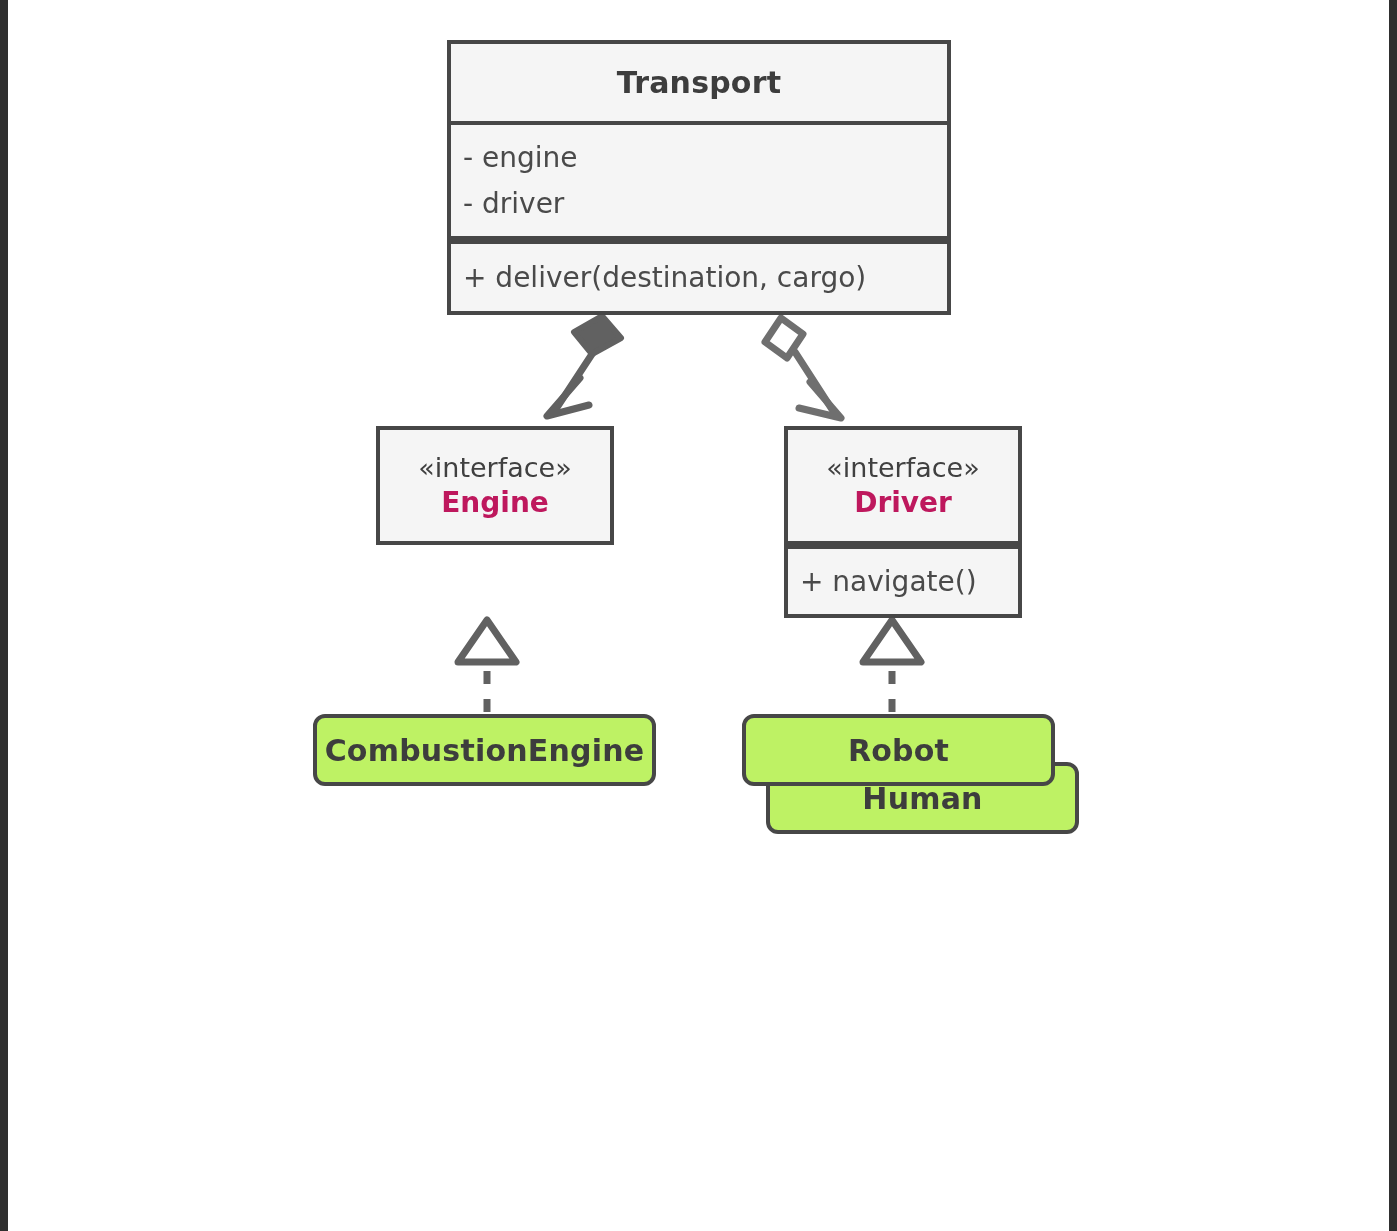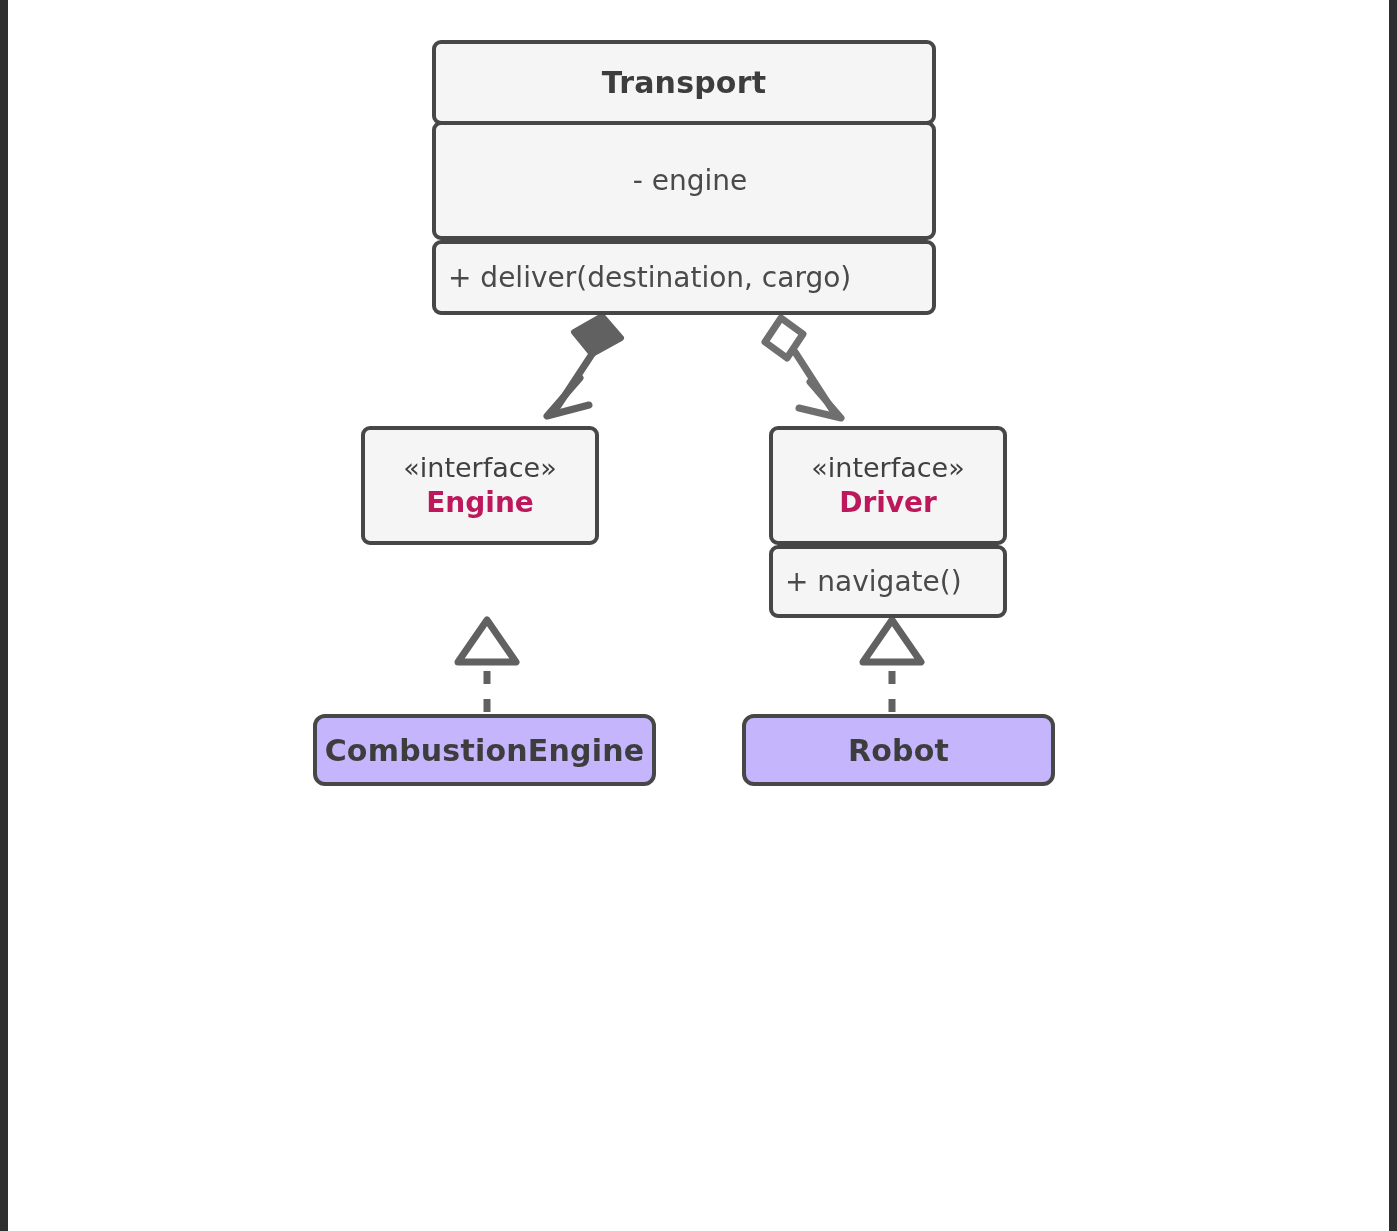--- a/index.html
+++ b/index.html
@@ -48,37 +48,38 @@
   .figure svg {
     position: absolute;
     left: 0;
     top: 0;
   }
 
   
   .uml-box {
     position: absolute;
     box-sizing: border-box;
-    background: #c4b5fd;
+    background: #bef264;
     border: 4px solid #474747;
     border-radius: 12px;
     display: flex;
     align-items: center;
     justify-content: center;
     text-align: center;
   }
   .uml-compartment {
     position: absolute;
     box-sizing: border-box;
     background: #f5f5f5;
     border: 4px solid #474747;
-    border-radius: 9px;
+    border-radius: 0;
     display: flex;
     flex-direction: column;
     justify-content: center;
+    margin-left: 15px;
   }
 
   .cls-title {
     font-weight: bold;
     font-size: 30px;
     color: #3d3d3d;
     letter-spacing: .2px;
   }
   .cls-stereotype {
     font-size: 27px;
@@ -163,22 +164,23 @@
       <g>
         <line x1="884" y1="712" x2="884" y2="662" stroke="#616161" stroke-width="7" stroke-dasharray="13 15" stroke-linecap="butt"></line>
         <polygon points="884,620 913,662 855,662" fill="#ffffff" stroke="#616161" stroke-width="7" stroke-linejoin="round"></polygon>
       </g>
     </svg>
 
     <div class="uml-compartment" style="left:424px; top:40px; width:504px; height:85px; align-items:center;">
       <span class="cls-title">Transport</span>
     </div>
 
-    <div class="uml-compartment" style="left:424px; top:121px; width:504px; height:119px;align-items:center;">
+    <div class="uml-compartment" style="left:424px; top:121px; width:504px; height:119px;">
       <div class="member">- engine</div>
+      <div class="member">- driver</div>
     </div>
 
     <div class="uml-compartment" style="left:424px; top:240px; width:504px; height:75px;">
       <div class="member">+ deliver(destination, cargo)</div>
     </div>
 
     <div class="uml-compartment" style="left:353px; top:426px; width:238px; height:119px; align-items:center;">
       <div class="cls-stereotype">«interface»</div>
       <div class="cls-name-iface">Engine</div>
     </div>
@@ -191,20 +193,23 @@
 
     <div class="uml-compartment" style="left:761px; top:545px; width:238px; height:73px;">
       <div class="member">+ navigate()</div>
     </div>
 
 
     <div class="uml-box" style="left:305px; top:714px; width:343px; height:72px; z-index:2;">
       <span class="cls-title">CombustionEngine</span>
     </div>
 
+    <div class="uml-box" style="left:758px; top:762px; width:313px; height:72px; z-index:1;">
+      <span class="cls-title">Human</span>
+    </div>
 
     <div class="uml-box" style="left:734px; top:714px; width:313px; height:72px; z-index:2;">
       <span class="cls-title">Robot</span>
     </div>
 
   </div>
 
 
 
 </div>

